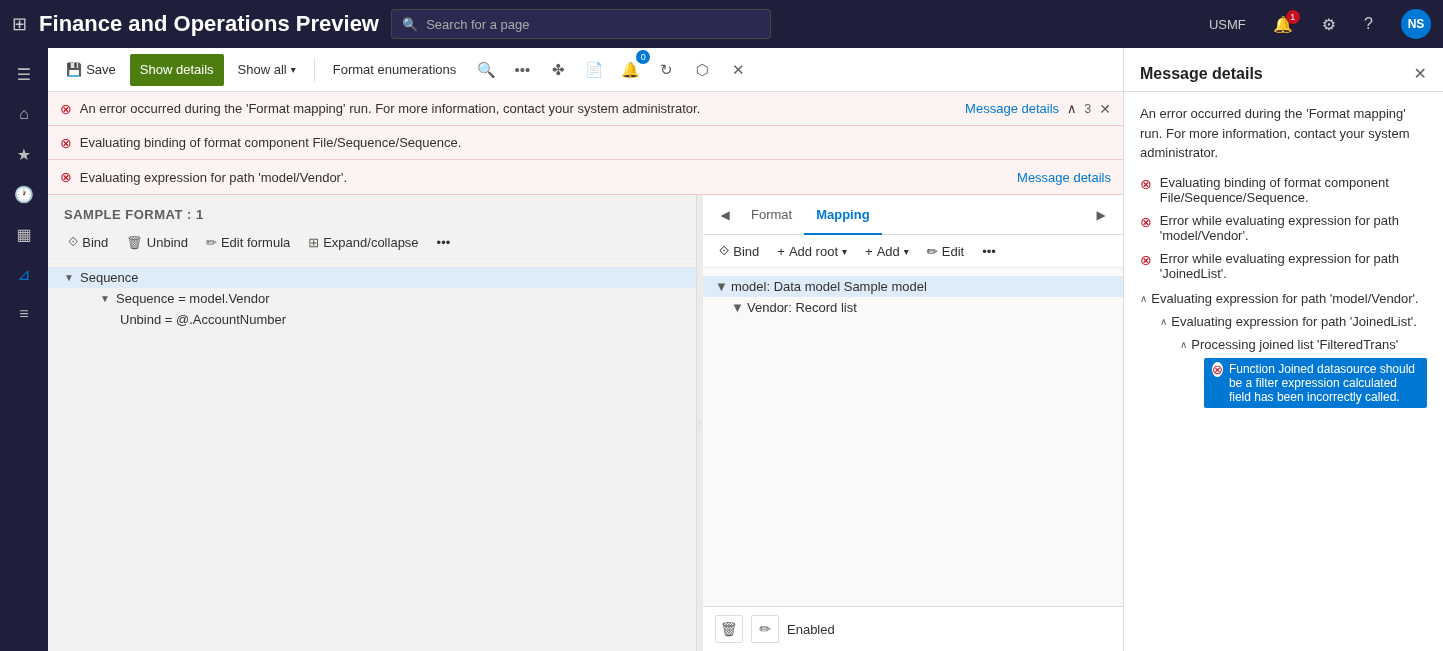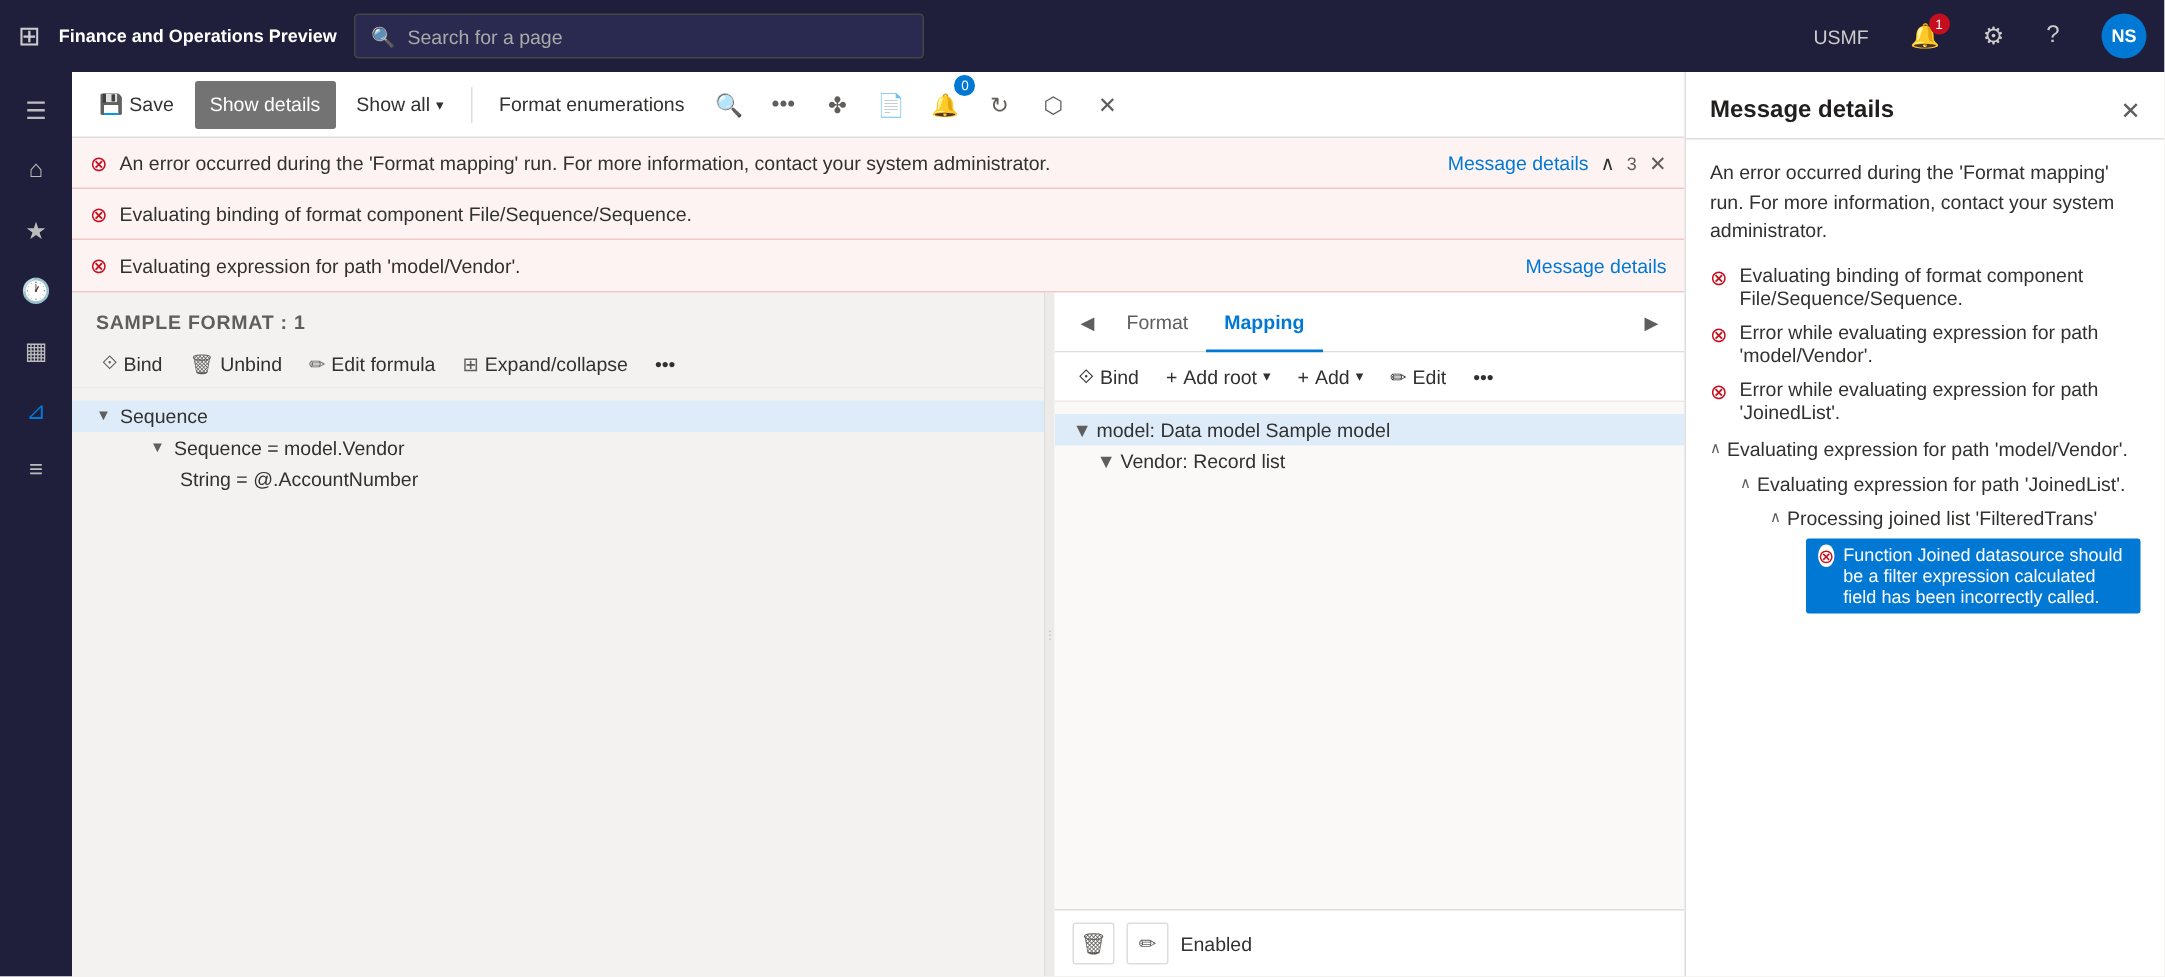--- a/index.html
+++ b/index.html
@@ -9,21 +9,21 @@
     .topbar {
       background: #1f1f3b;
       height: 48px;
       display: flex;
       align-items: center;
       padding: 0 12px;
       gap: 12px;
       color: white;
     }
     .topbar-grid-icon { color: #ccc; font-size: 18px; cursor: pointer; }
-    .topbar-title { color: white; font-size: 12px; font-weight: 600; flex: none; }
+    .topbar-title { color: white; font-size: 22px; font-weight: 600; flex: none; }
     .topbar-search {
       flex: 1;
       max-width: 380px;
       background: #2a2a50;
       border: 1px solid #444;
       border-radius: 3px;
       height: 30px;
       display: flex;
       align-items: center;
       padding: 0 10px;
@@ -113,21 +113,21 @@
       padding: 4px 10px;
       border: none;
       background: none;
       cursor: pointer;
       font-size: 13px;
       color: #323130;
       border-radius: 2px;
       height: 32px;
     }
     .toolbar-btn.primary {
-      background: #737373;
+      background: #4d7c0f;
       color: white;
     }
     .toolbar-sep { width: 1px; height: 24px; background: #ddd; margin: 0 4px; }
     .toolbar-icon-btn {
       width: 32px; height: 32px;
       display: flex; align-items: center; justify-content: center;
       cursor: pointer;
       border-radius: 2px;
       color: #605e5c;
       font-size: 15px;
@@ -527,21 +527,21 @@
           </div>
           <div class="tree-item">
             <span class="tree-arrow"></span>
             <span style="display:inline-block;width:20px"></span>
             <span class="tree-arrow">▼</span>
             <span>Sequence = model.Vendor</span>
           </div>
           <div class="tree-item">
             <span class="tree-arrow"></span>
             <span style="display:inline-block;width:40px"></span>
-            <span>String = @.AccountNumber</span>
+            <span>Unbind = @.AccountNumber</span>
           </div>
         </div>
       </div>
 
       <div class="splitter">⋮</div>
 
       <div class="right-panel">
 
         <div class="tab-bar">
           <div class="tab-nav-btn">◀</div>

